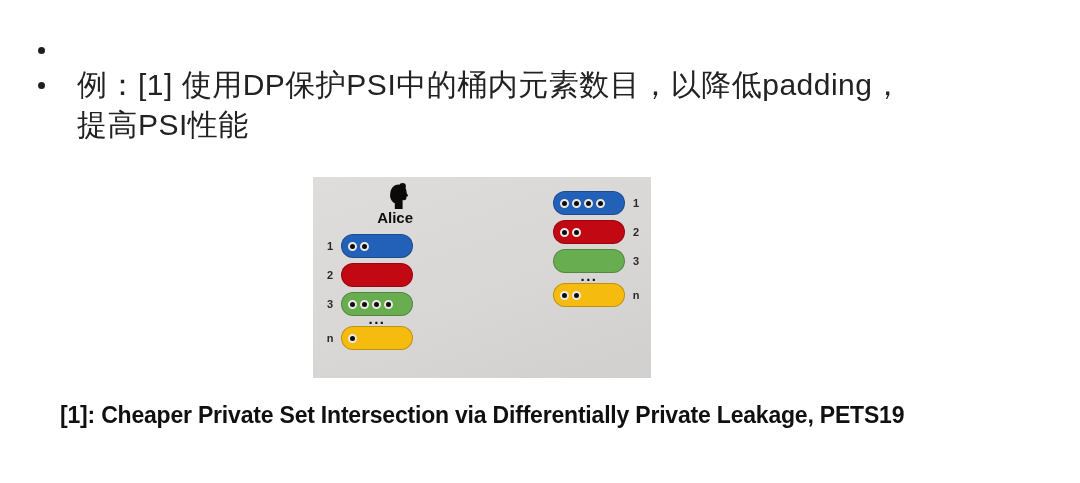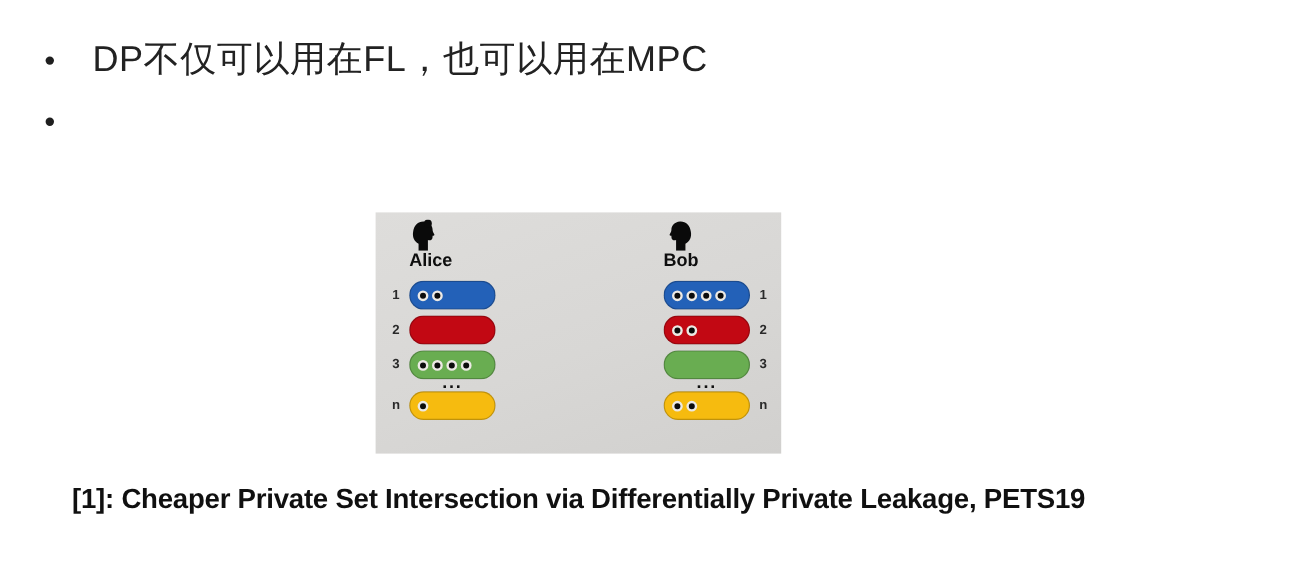--- a/index.html
+++ b/index.html
@@ -34,21 +34,21 @@
   
   .figure {
     position:absolute;
     left:313px; top:177px;
     width:338px; height:201px;
   }
   .party { position:absolute; top:6px; }
   .party.left  { left:6px; }
   .party.right { left:240px; }
 
-  .party-header { display:flex; flex-direction:column; align-items:flex-start; width:72px; }
+  .party-header { display:flex; flex-direction:column; align-items:flex-end; width:72px; }
   .party.left .party-header { margin-left:22px; }
   .silhouette { height:26px; }
   .party-name {
     font-size:15px; line-height:17px;
     font-weight:bold; color:#0e0e0e;
   }
 
   .bucket-row { display:flex; align-items:center; height:24px; margin-top:5px; }
   .bucket-row.first { margin-top:8px; }
   .bucket-label {
@@ -86,26 +86,27 @@
     color:#101010;
     letter-spacing:-0.2px;
   }
 </style>
 </head>
 <body>
 
 <div class="bullets">
   <div class="bullet-item">
     <span class="bullet-marker"></span>
-    <div class="bullet-text">
-      <div>DP不仅可以用在FL，也可以用在MPC</div>
-    </div>
   </div>
   <div class="bullet-item">
     <span class="bullet-marker"></span>
+    <div class="bullet-text">
+      <div>例：[1] 使用DP保护PSI中的桶内元素数目，以降低padding，</div>
+      <div>提高PSI性能</div>
+    </div>
   </div>
 </div>
 
 <div class="figure" style="background: linear-gradient(160deg, rgb(222, 221, 219) 0%, rgb(216, 215, 213) 55%, rgb(209, 208, 206) 100%);">
 
   <div class="party left">
     <div class="party-header">
       <svg class="silhouette" width="26" height="26" viewBox="0 0 40 40">
         <path fill="#0a0a0a" d="M12,40 L12,31 C6,28 4,22 5,16 C6,7 12,2 19,2.5 C26,3 30,8 30,13 C30,15 31,17 32,18.5 C32.6,19.6 32.2,20.6 31,20.6 L30,20.6 C30,23 29.8,24.8 28.5,25.8 C27,27 25,26.5 24,26 L24,40 Z"></path>
         <circle fill="#0a0a0a" cx="24" cy="5" r="5"></circle>
@@ -135,26 +136,20 @@
     <div class="ellipsis-row">...</div>
     <div class="bucket-row" style="margin-top:0;">
       <span class="bucket-label">n</span>
       <div class="pill" style="background: rgb(246, 187, 15);">
           <span class="dot"></span>
         </div>
     </div>
   </div>
 
   <div class="party right">
-    <div class="party-header">
-      <svg class="silhouette" width="26" height="26" viewBox="0 0 40 40">
-        <path fill="#0a0a0a" d="M28,40 L28,31 C34,28 36,22 35,16 C34,7 28,2 21,2.5 C14,3 10,8 10,13 C10,15 9,17 8,18.5 C7.4,19.6 7.8,20.6 9,20.6 L10,20.6 C10,23 10.2,24.8 11.5,25.8 C13,27 15,26.5 16,26 L16,40 Z"></path>
-      </svg>
-      <div class="party-name">Bob</div>
-    </div>
     <div class="bucket-row first">
       <div class="pill" style="background: rgb(35, 97, 184);">
           <span class="dot"></span>
           <span class="dot"></span>
           <span class="dot"></span>
           <span class="dot"></span>
         </div>
       <span class="bucket-label">1</span>
     </div>
     <div class="bucket-row">

